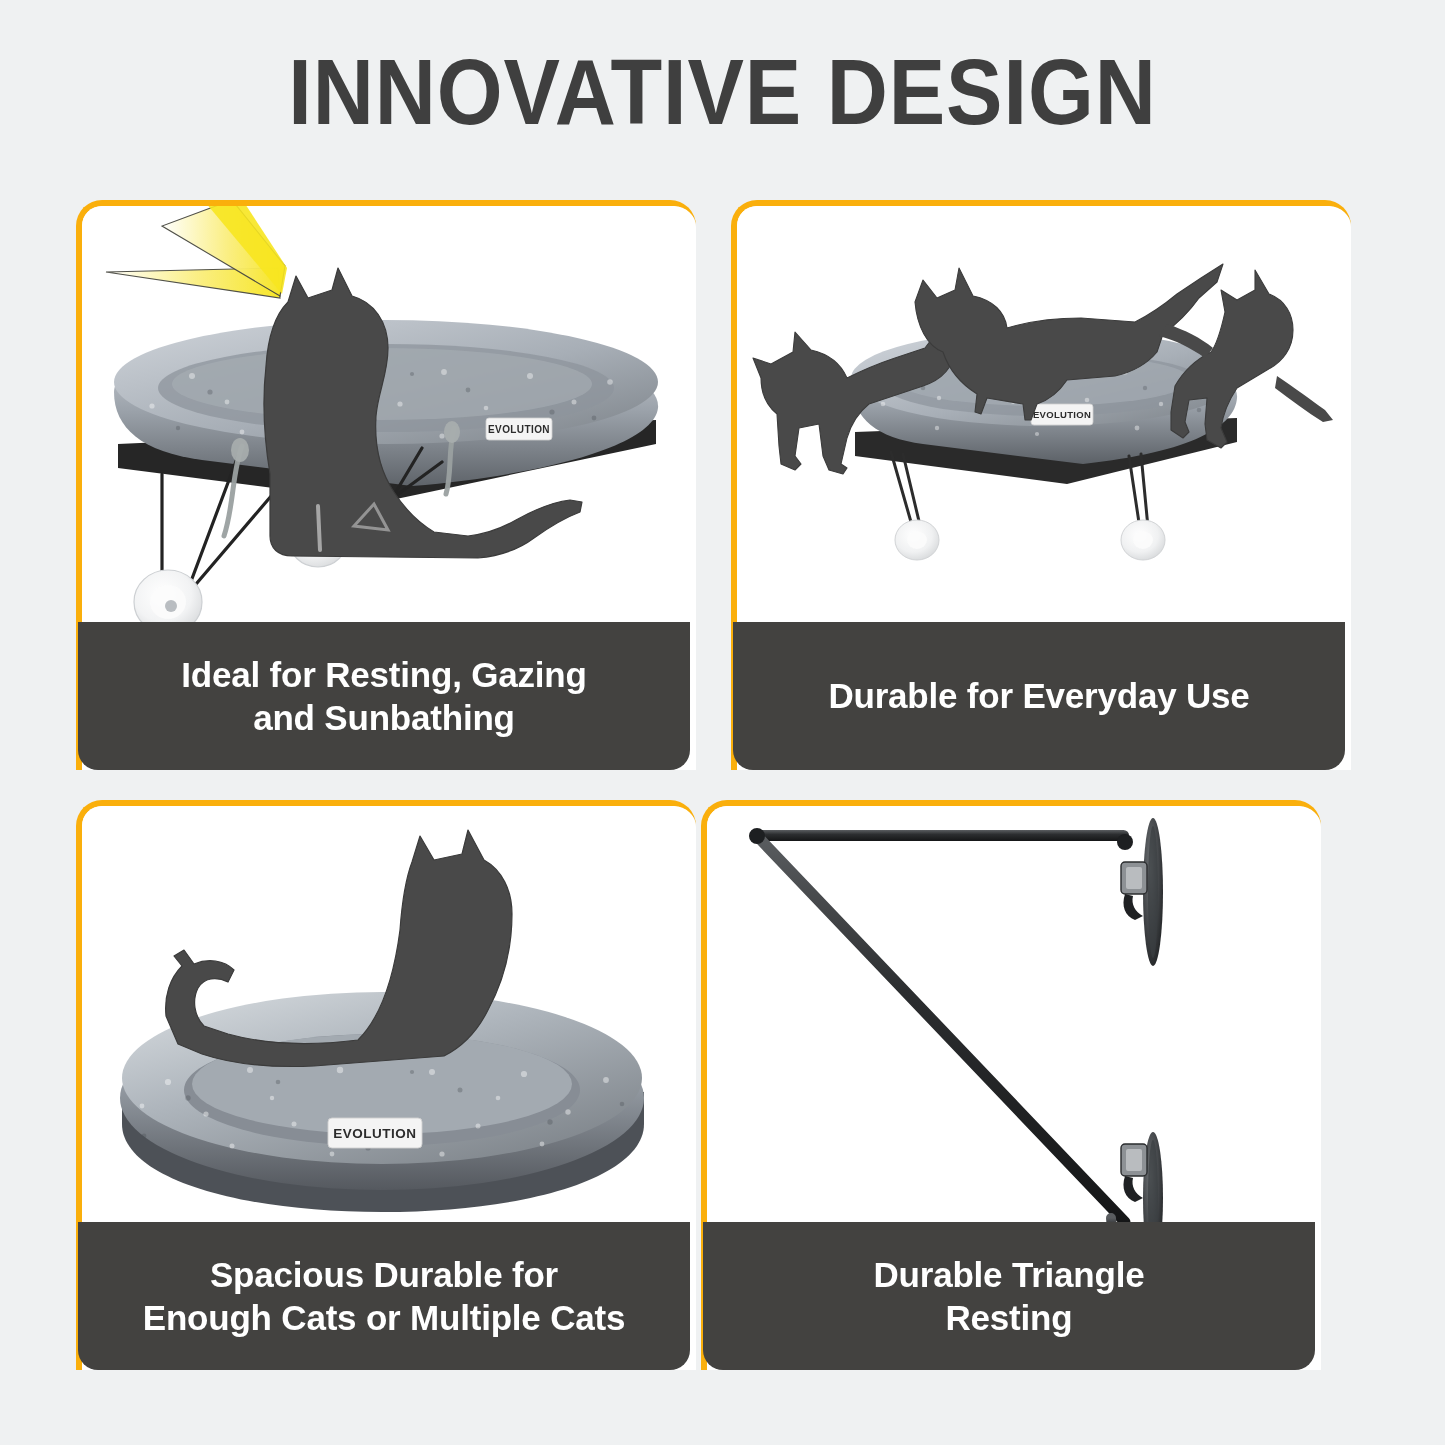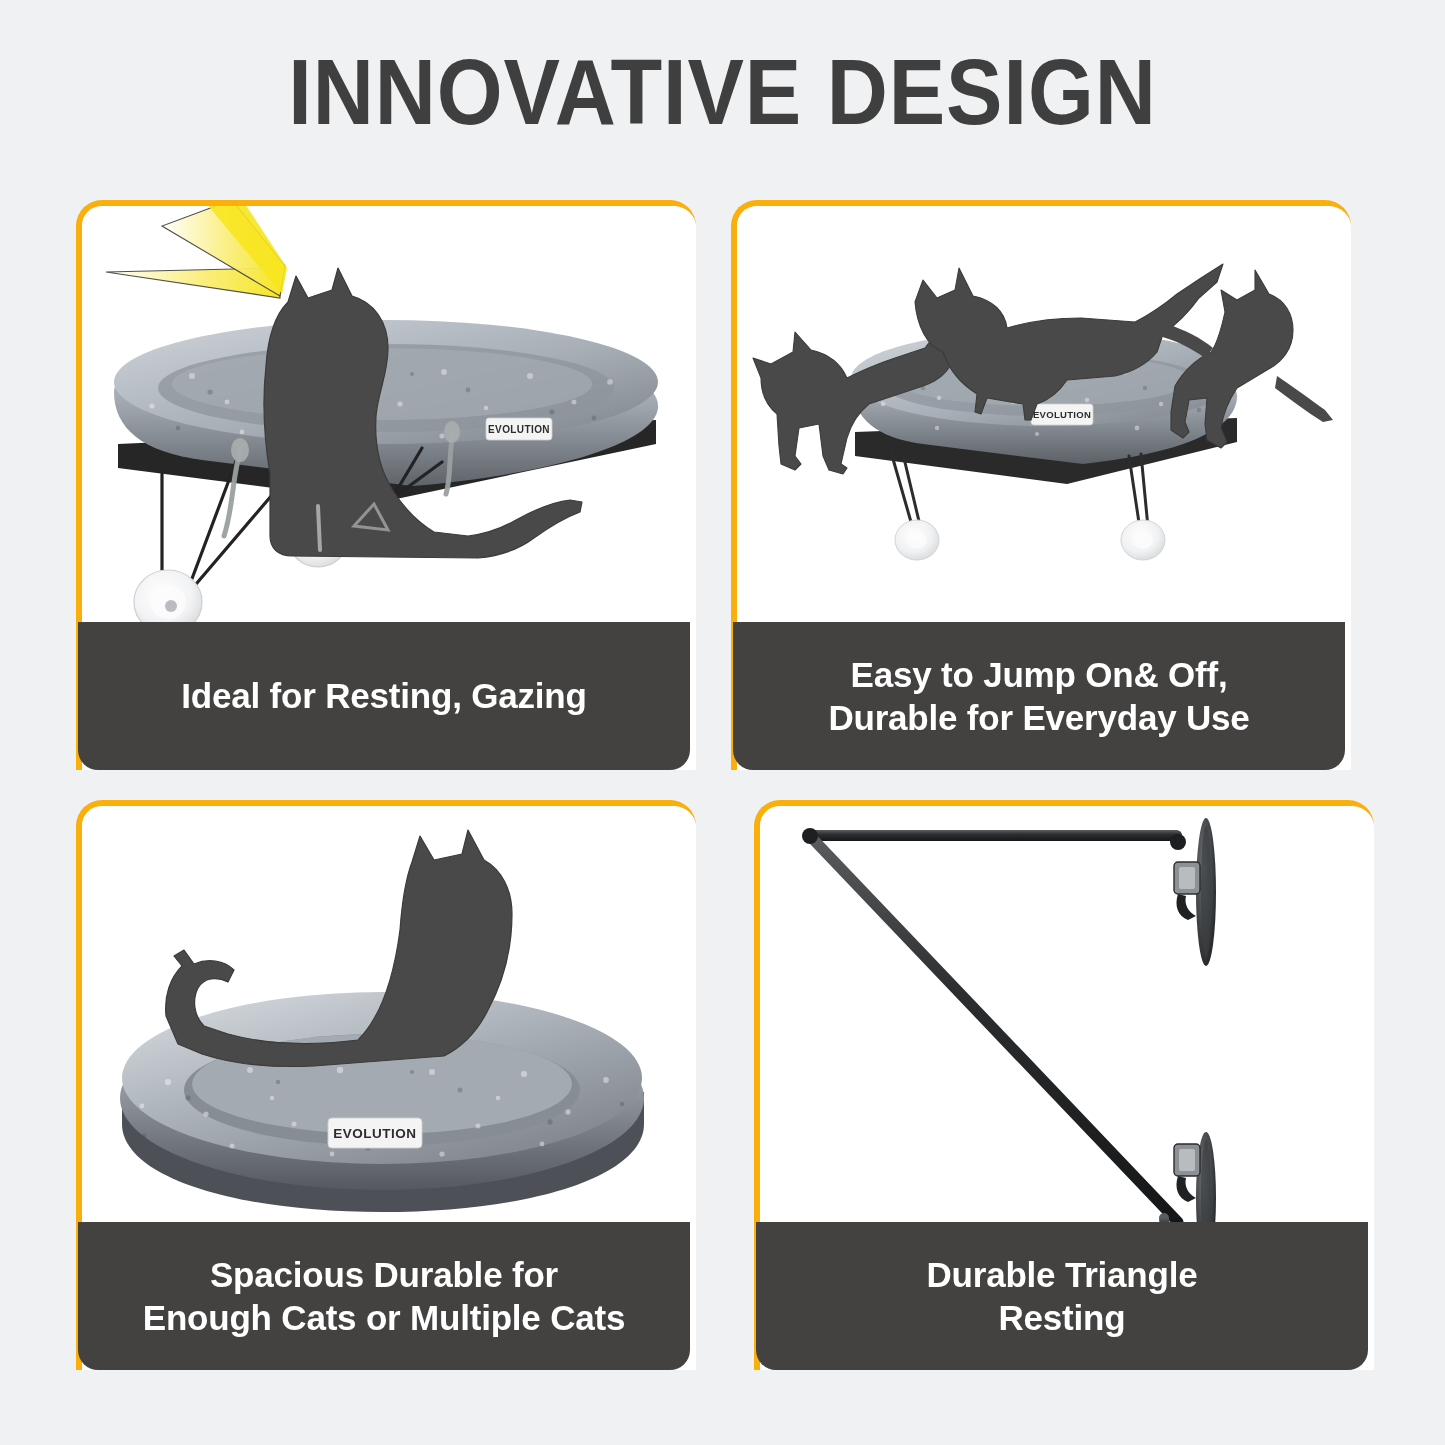--- a/index.html
+++ b/index.html
@@ -47,21 +47,21 @@
     height: 1195px;
   }
   .card {
     position: absolute;
     width: 620px;
     height: 570px;
   }
   .card.c0 { left: 0;     top: 0; }
   .card.c1 { left: 655px; top: 0; }
   .card.c2 { left: 0;     top: 600px; }
-  .card.c3 { left: 678px; top: 600px; }
+  .card.c3 { left: 625px; top: 600px; }
 
   
   .card-frame {
     position: absolute;
     inset: 0;
     border-top: 6px solid #faaf0c;
     border-left: 6px solid #faaf0c;
     border-top-left-radius: 26px;
     border-top-right-radius: 26px;
     box-sizing: border-box;
@@ -245,20 +245,21 @@
               <path d="M236,300 L238,344" stroke="#d8d8d8" stroke-width="4" opacity="0.65" fill="none" stroke-linecap="round"></path>
 
               <path d="M272,320 L292,298 L306,324 Z" fill="none" stroke="#cfcfcf" stroke-width="3" opacity="0.55"></path>
             </g>
           </svg>
         </div>
       </div>
       <div class="caption">
         <span>
           <span class="cap-line">Ideal for Resting, Gazing</span>
+          <span class="cap-line">and Sunbathing</span>
         </span>
       </div>
     </div>
 
     <div class="card c1">
       <div class="card-frame"></div>
       <div class="card-photo">
         <div class="photo-stage">
           <svg viewBox="0 0 614 564" width="614" height="564">
             <defs>
@@ -369,21 +370,20 @@
               <path d="M430,118 C448,124 464,132 476,142 L468,152
                        C454,142 438,134 422,130 Z" fill="#494949"></path>
               <path d="M540,170 C558,182 574,194 588,204 L596,214 L586,216
                        C570,206 554,194 538,182 Z" fill="#494949"></path>
             </g>
           </svg>
         </div>
       </div>
       <div class="caption">
         <span>
-          <span class="cap-line">Easy to Jump On&amp; Off,</span>
           <span class="cap-line">Durable for Everyday Use</span>
         </span>
       </div>
     </div>
 
     <div class="card c2">
       <div class="card-frame"></div>
       <div class="card-photo">
         <div class="photo-stage">
           <svg viewBox="0 0 614 564" width="614" height="564">

